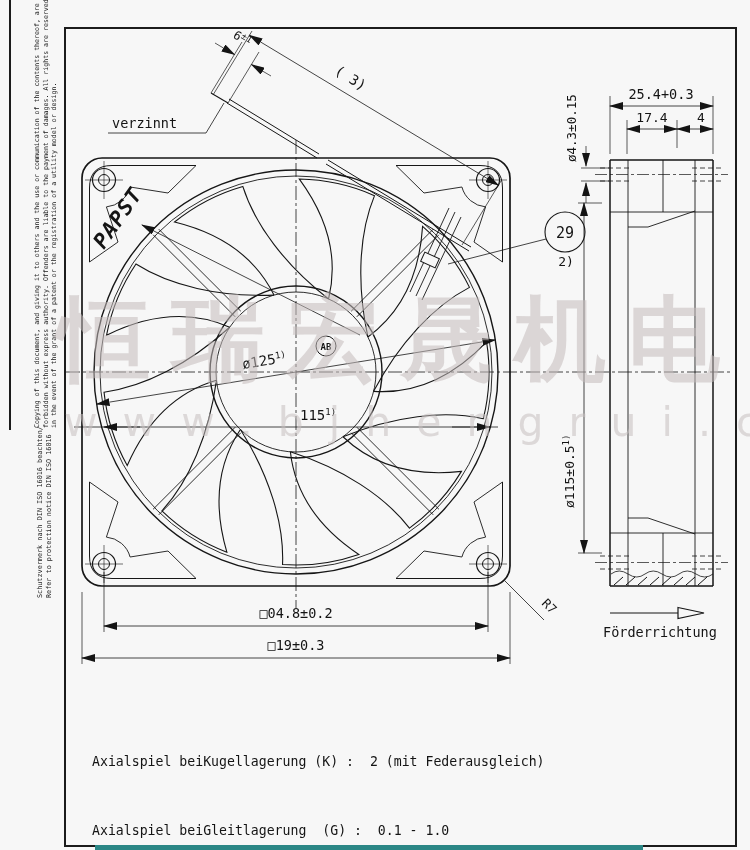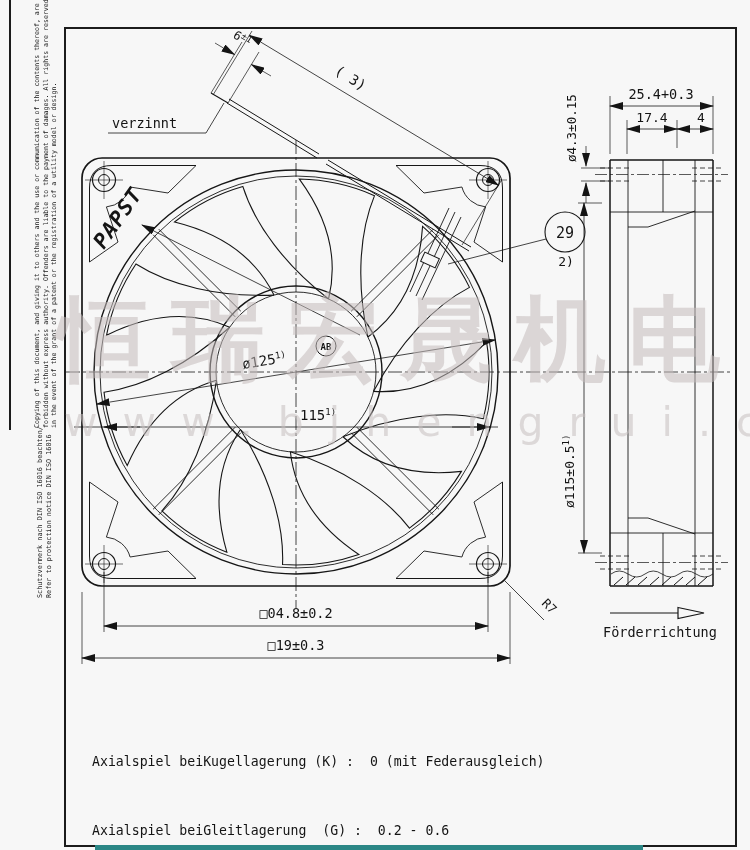--- a/index.html
+++ b/index.html
@@ -196,22 +196,22 @@
       <path d="M 584,203 V 553" stroke-width="0.8" marker-start="url(#ar)" marker-end="url(#are)"></path>
       <text transform="translate(574,508) rotate(-90)" font-size="13" stroke="none"><tspan>ø115±0.5</tspan><tspan dy="-5" font-size="9">1)</tspan></text>
 
       <path d="M 610,613 H 678" stroke-width="1.2"></path>
       <polygon points="678,607.5 704,613 678,618.5" fill="#f7f7f7" stroke-width="1.2"></polygon>
       <text x="603" y="637" font-size="13.5" stroke="none">Förderrichtung</text>
     </g>
   </svg>
 
   <div id="notes-block" class="abs">
-    <div>Axialspiel beiKugellagerung (K) :  0 (mit Federausgleich)</div>
-    <div>Axialspiel beiGleitlagerung  (G) :  0.2 - 0.6</div>
+    <div>Axialspiel beiKugellagerung (K) :  2 (mit Federausgleich)</div>
+    <div>Axialspiel beiGleitlagerung  (G) :  0.1 - 1.0</div>
     
     
     
   </div>
 
   <div id="watermark-cn" class="abs">恒瑞宏晟机电</div>
   <div id="watermark-url" class="abs">w w w . b j h e n g r u i . c n</div>
 
   <div id="title-bar" class="abs"></div>
 </div>

